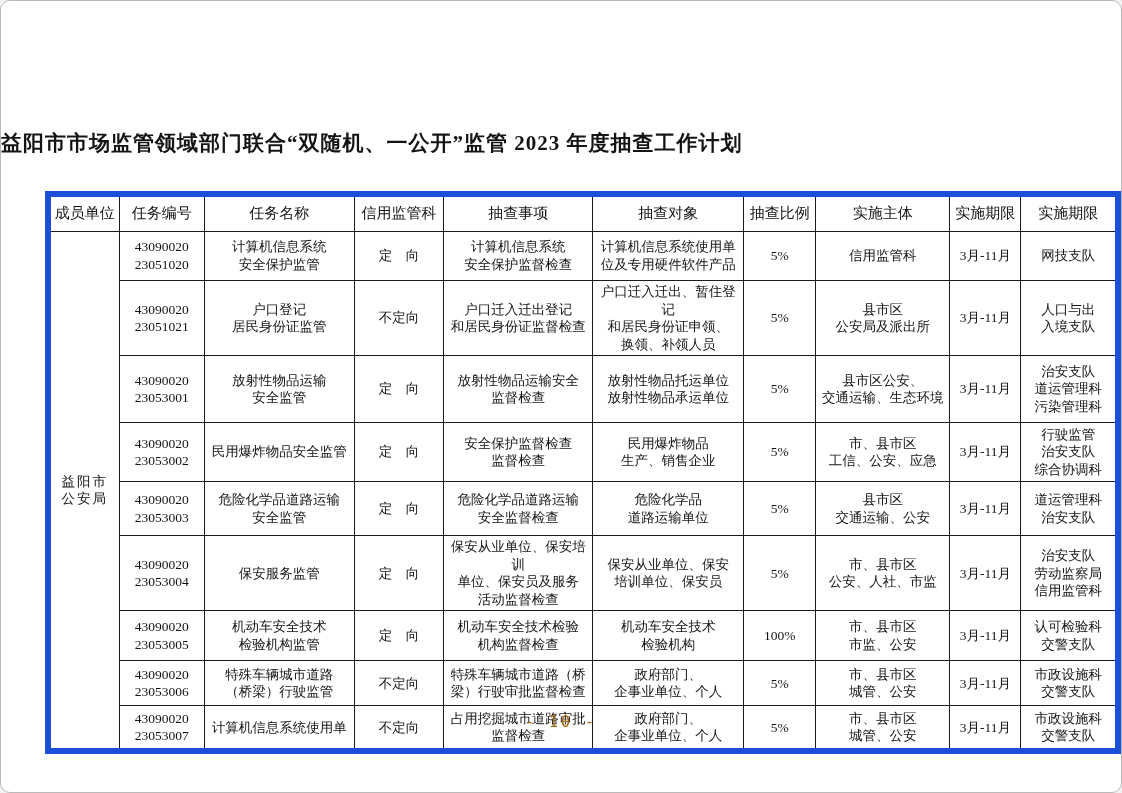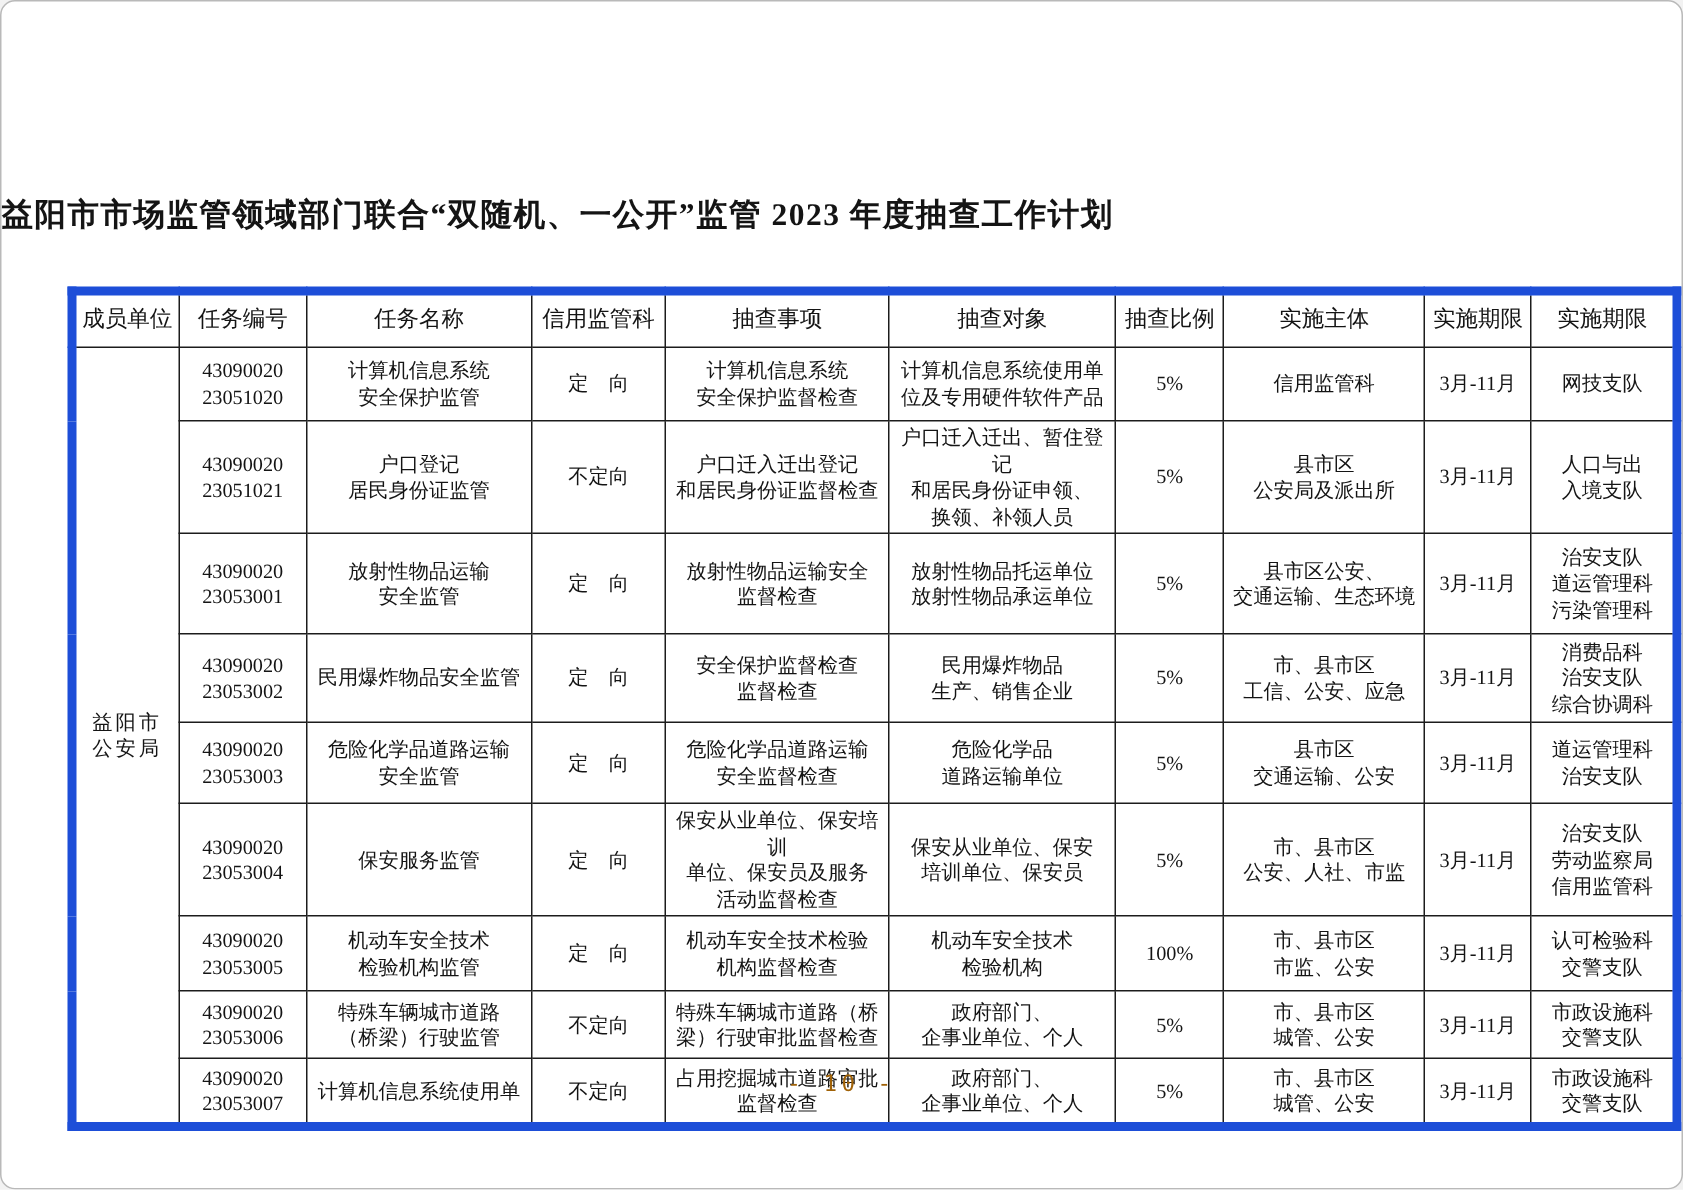--- a/index.html
+++ b/index.html
@@ -155,21 +155,21 @@
       <td>民用爆炸物品安全监管</td>
       <td>定　向</td>
       <td>安全保护监督检查
 监督检查</td>
       <td>民用爆炸物品
 生产、销售企业</td>
       <td class="num">5%</td>
       <td>市、县市区
 工信、公安、应急</td>
       <td>3月-11月</td>
-      <td>消费品科
+      <td>行驶监管
 治安支队
 综合协调科</td>
     </tr>
     <tr class="r5">
       <td class="num">43090020
 23053003</td>
       <td>危险化学品道路运输
 安全监管</td>
       <td>定　向</td>
       <td>危险化学品道路运输

